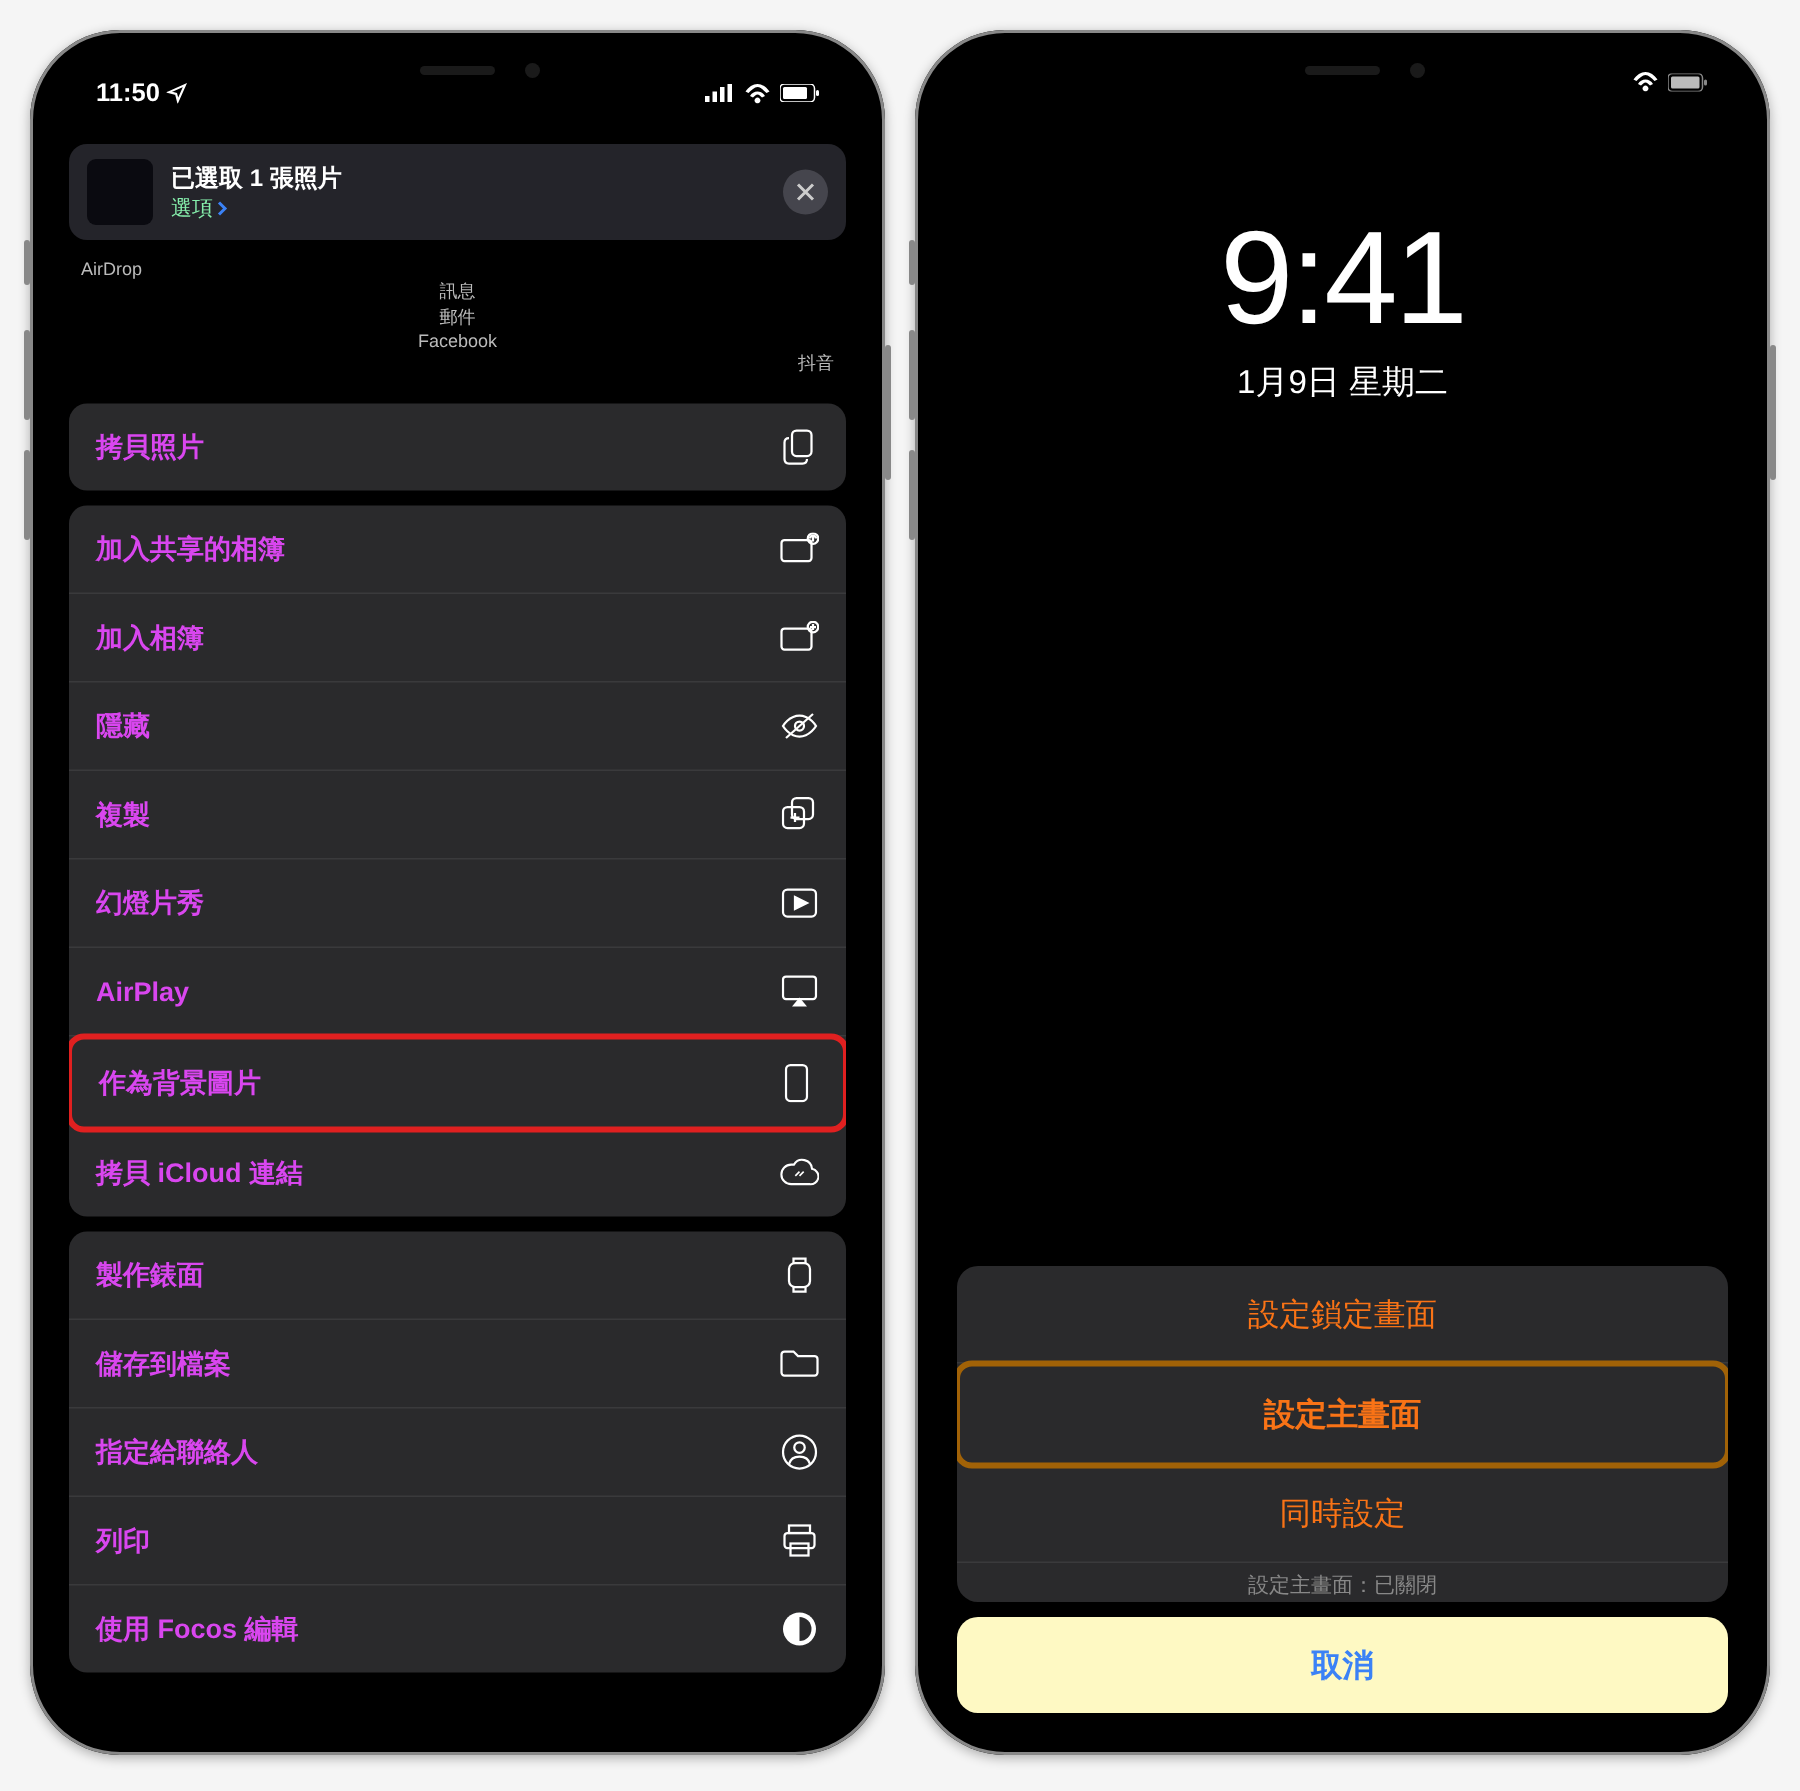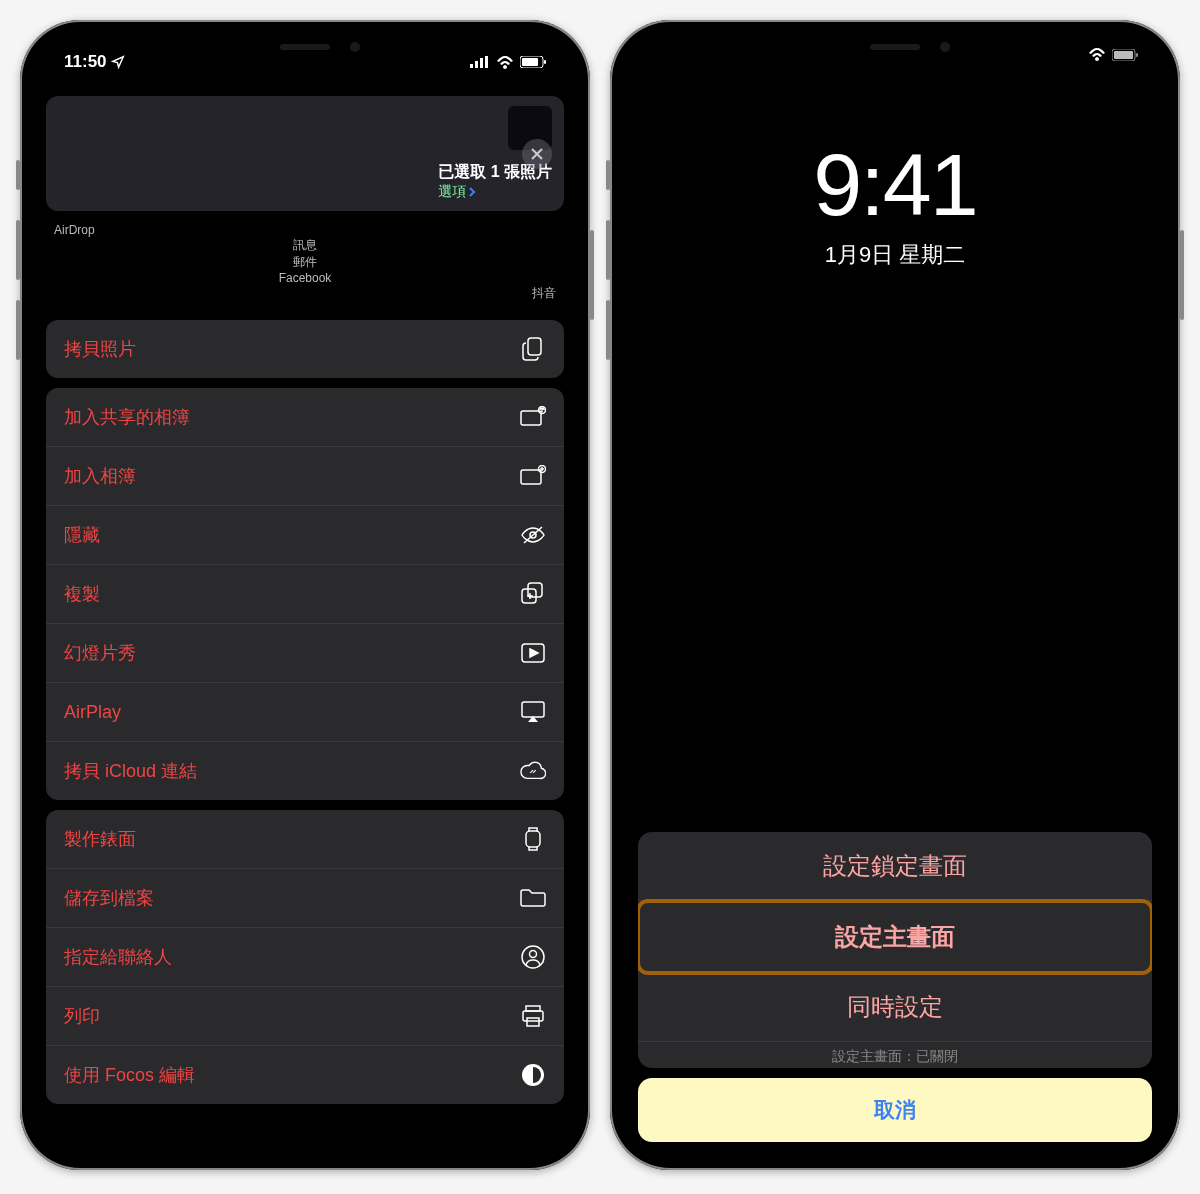--- a/index.html
+++ b/index.html
@@ -83,24 +83,23 @@
     font-size: 17px;
     font-weight: 600;
   }
   .status-right { display: flex; gap: 6px; align-items: center; }
   .share-header {
     margin: 18px 12px 0;
     background: rgba(60,60,70,0.6);
     border-radius: 12px;
     padding: 10px 12px;
     display: flex;
-    align-items: flex-end;
+    align-items: center;
     gap: 12px;
     position: relative;
-    flex-direction: column;
   }
   .thumb {
     width: 44px; height: 44px;
     background: #0a0a10;
     border-radius: 6px;
   }
   .share-title { color: #fff; font-size: 16px; font-weight: 600; }
   .share-options { color: #86efac; font-size: 14px; display: flex; align-items: center; gap: 2px; }
   .close-x {
     position: absolute;
@@ -129,23 +128,24 @@
     margin: 10px 12px;
     background: #2a2a2c;
     border-radius: 12px;
     overflow: hidden;
   }
   .action-row {
     display: flex;
     justify-content: space-between;
     align-items: center;
     padding: 16px 18px;
-    color: #ef4444;
+    color: #d946ef;
     font-size: 18px;
     border-bottom: 0.5px solid #3a3a3c;
+    font-weight: bold;
   }
   .action-row:last-child { border-bottom: none; }
   .action-row.highlighted {
     border: 4px solid #e02020;
     border-radius: 12px;
     margin: -2px;
     position: relative;
     z-index: 2;
   }
   .icon-box {
@@ -175,22 +175,22 @@
   }
   .sheet-group {
     background: #2a2a2c;
     border-radius: 14px;
     overflow: hidden;
     margin-bottom: 10px;
   }
   .sheet-row {
     padding: 18px;
     text-align: center;
-    color: #fca5a5;
-    font-size: 24px;
+    color: #f97316;
+    font-size: 21px;
     border-bottom: 0.5px solid #3a3a3c;
   }
   .sheet-row:last-child { border-bottom: none; }
   .sheet-row.highlighted {
     border: 4px solid #a16207;
     border-radius: 12px;
     margin: -2px;
     position: relative;
     z-index: 2;
     font-weight: bold;
@@ -345,20 +345,28 @@
       </div>
       <div class="action-row">
         <span>AirPlay</span>
         <span class="icon-box">
           <svg width="24" height="22" viewBox="0 0 24 22" fill="none" stroke="white" stroke-width="1.5">
               <rect x="1" y="1" width="22" height="15" rx="2"></rect>
               <path d="M7 21l5-6 5 6z" fill="white" stroke="none"></path>
             </svg>
         </span>
       </div>
+      <div class="action-row highlighted">
+        <span>作為背景圖片</span>
+        <span class="icon-box">
+          <svg width="16" height="26" viewBox="0 0 16 26" fill="none" stroke="white" stroke-width="1.5">
+              <rect x="1" y="1" width="14" height="24" rx="3"></rect>
+            </svg>
+        </span>
+      </div>
       <div class="action-row">
         <span>拷貝 iCloud 連結</span>
         <span class="icon-box">
           <svg width="28" height="20" viewBox="0 0 28 20" fill="none" stroke="white" stroke-width="1.5">
               <path d="M8 18a7 7 0 010-14c1 0 2 0 2 0a7 7 0 0113 3 5 5 0 01-2 11H8z"></path>
               <path d="M11 12l3-3m0 3l3-3" stroke-width="1.2"></path>
             </svg>
         </span>
       </div>
     </div>

